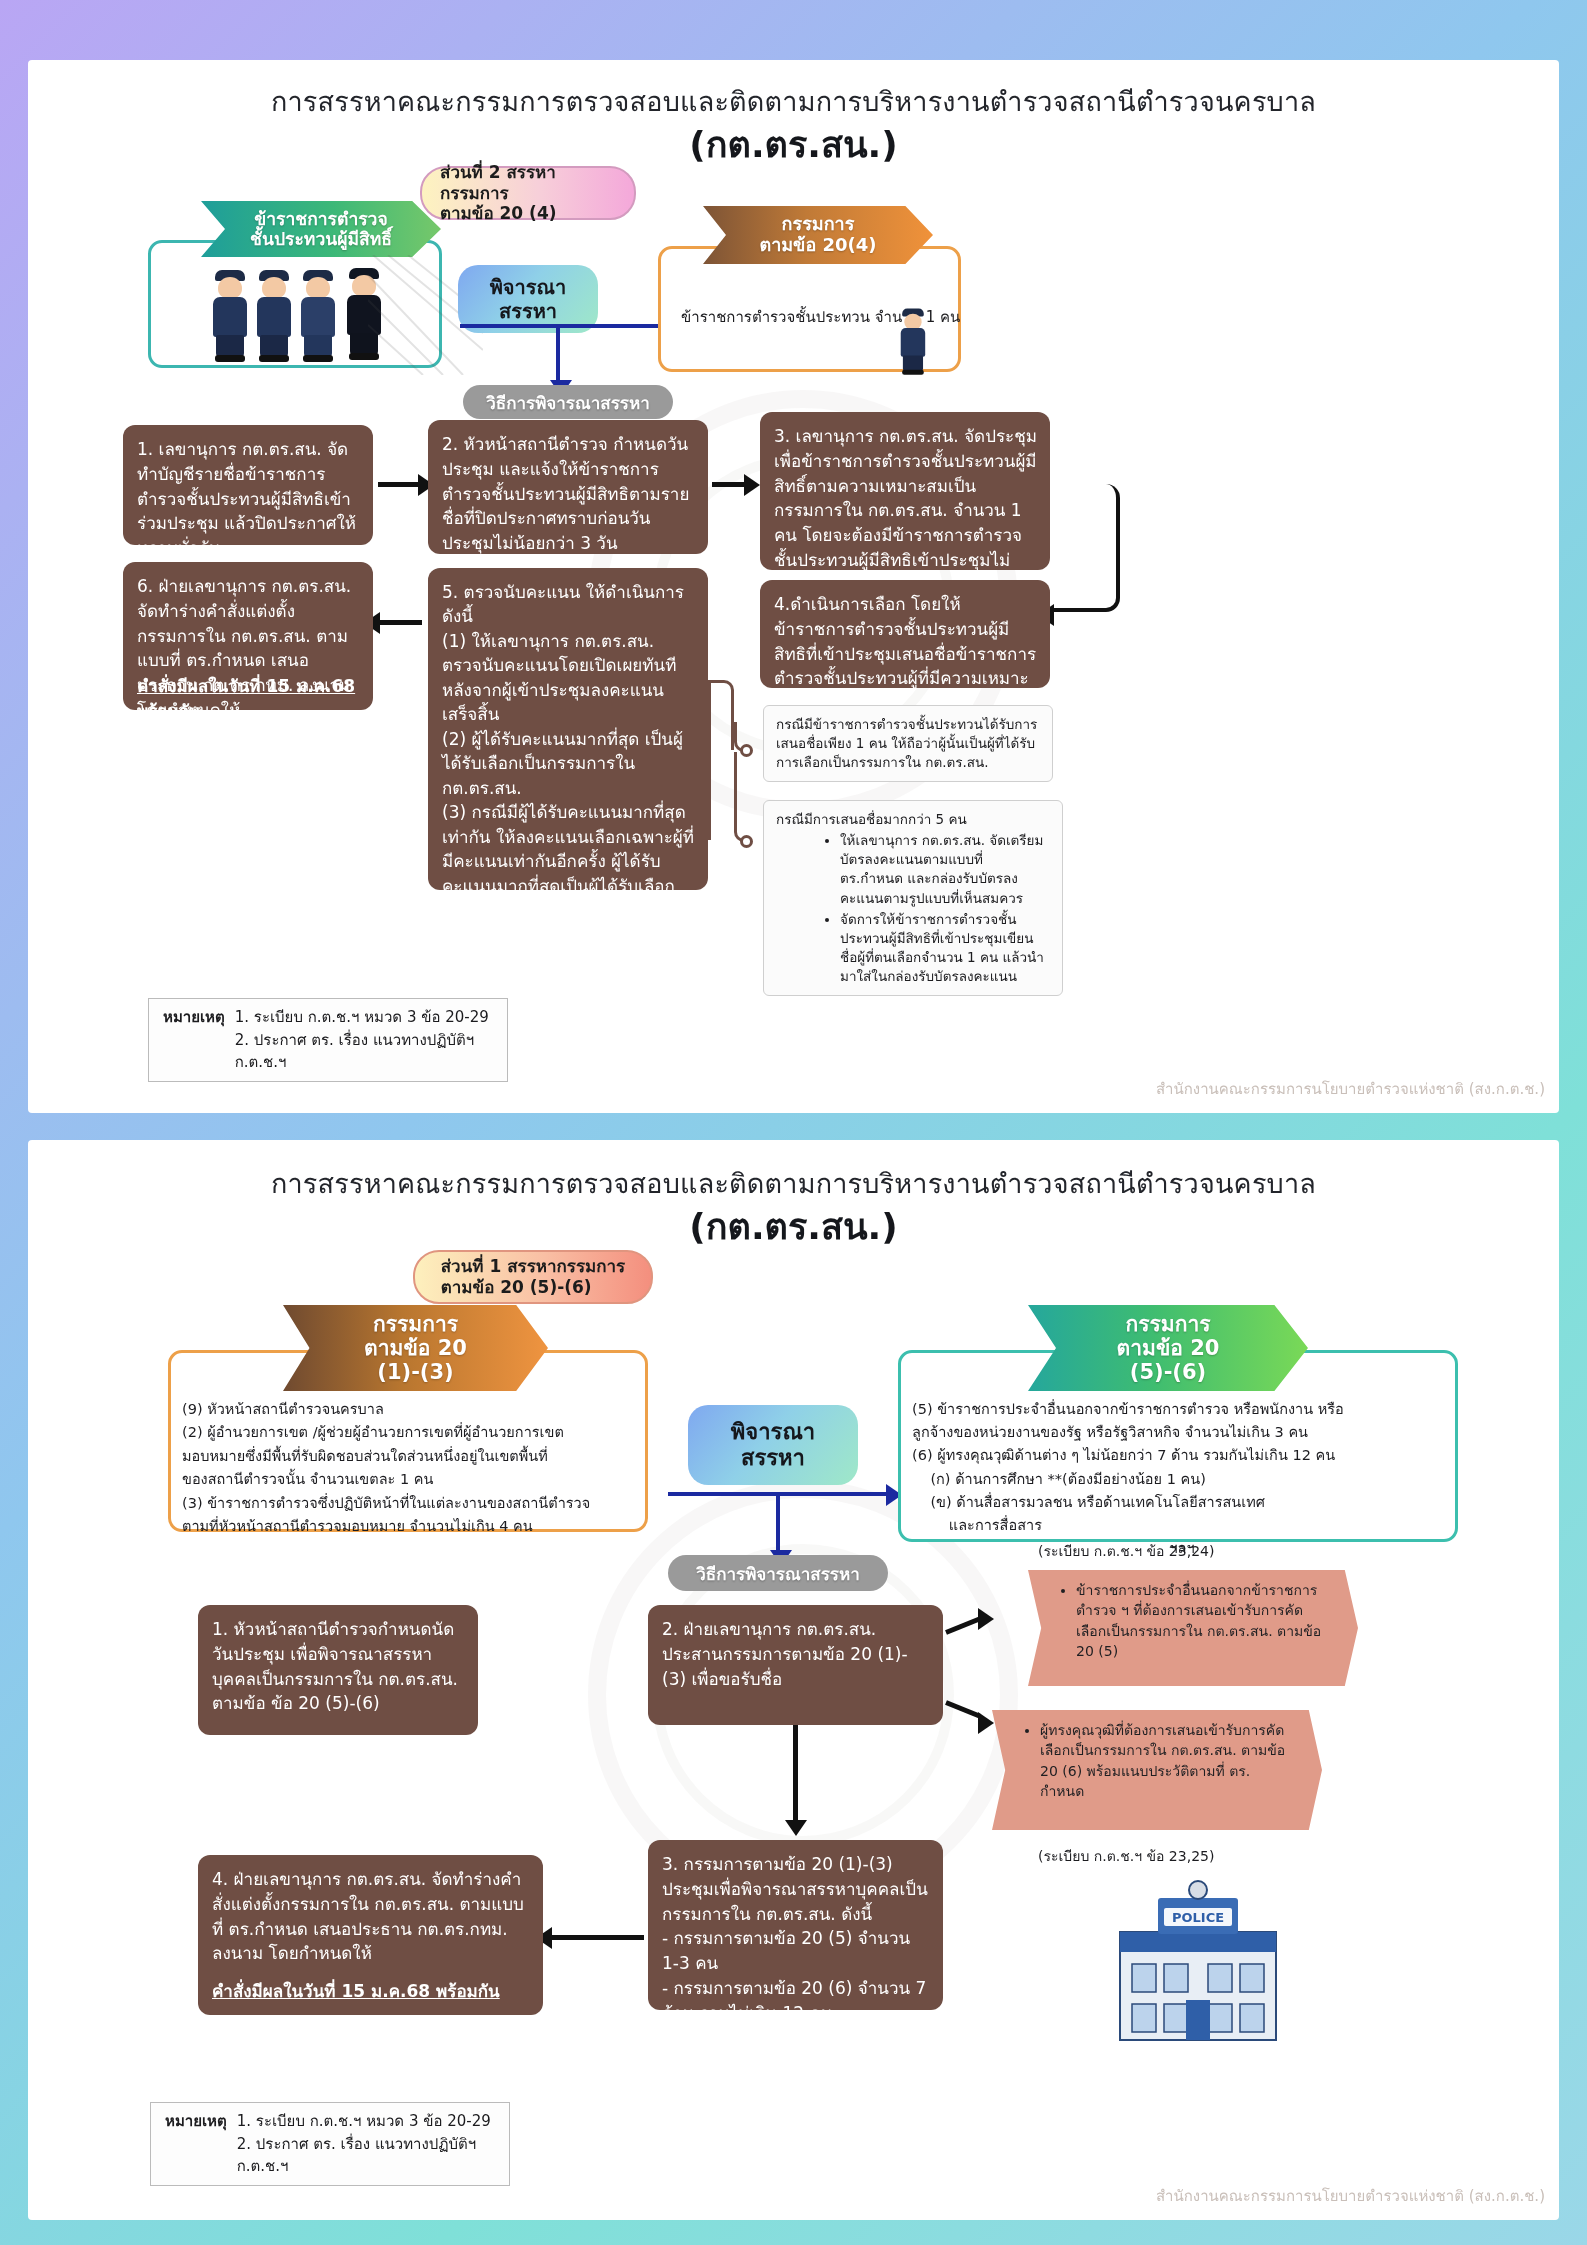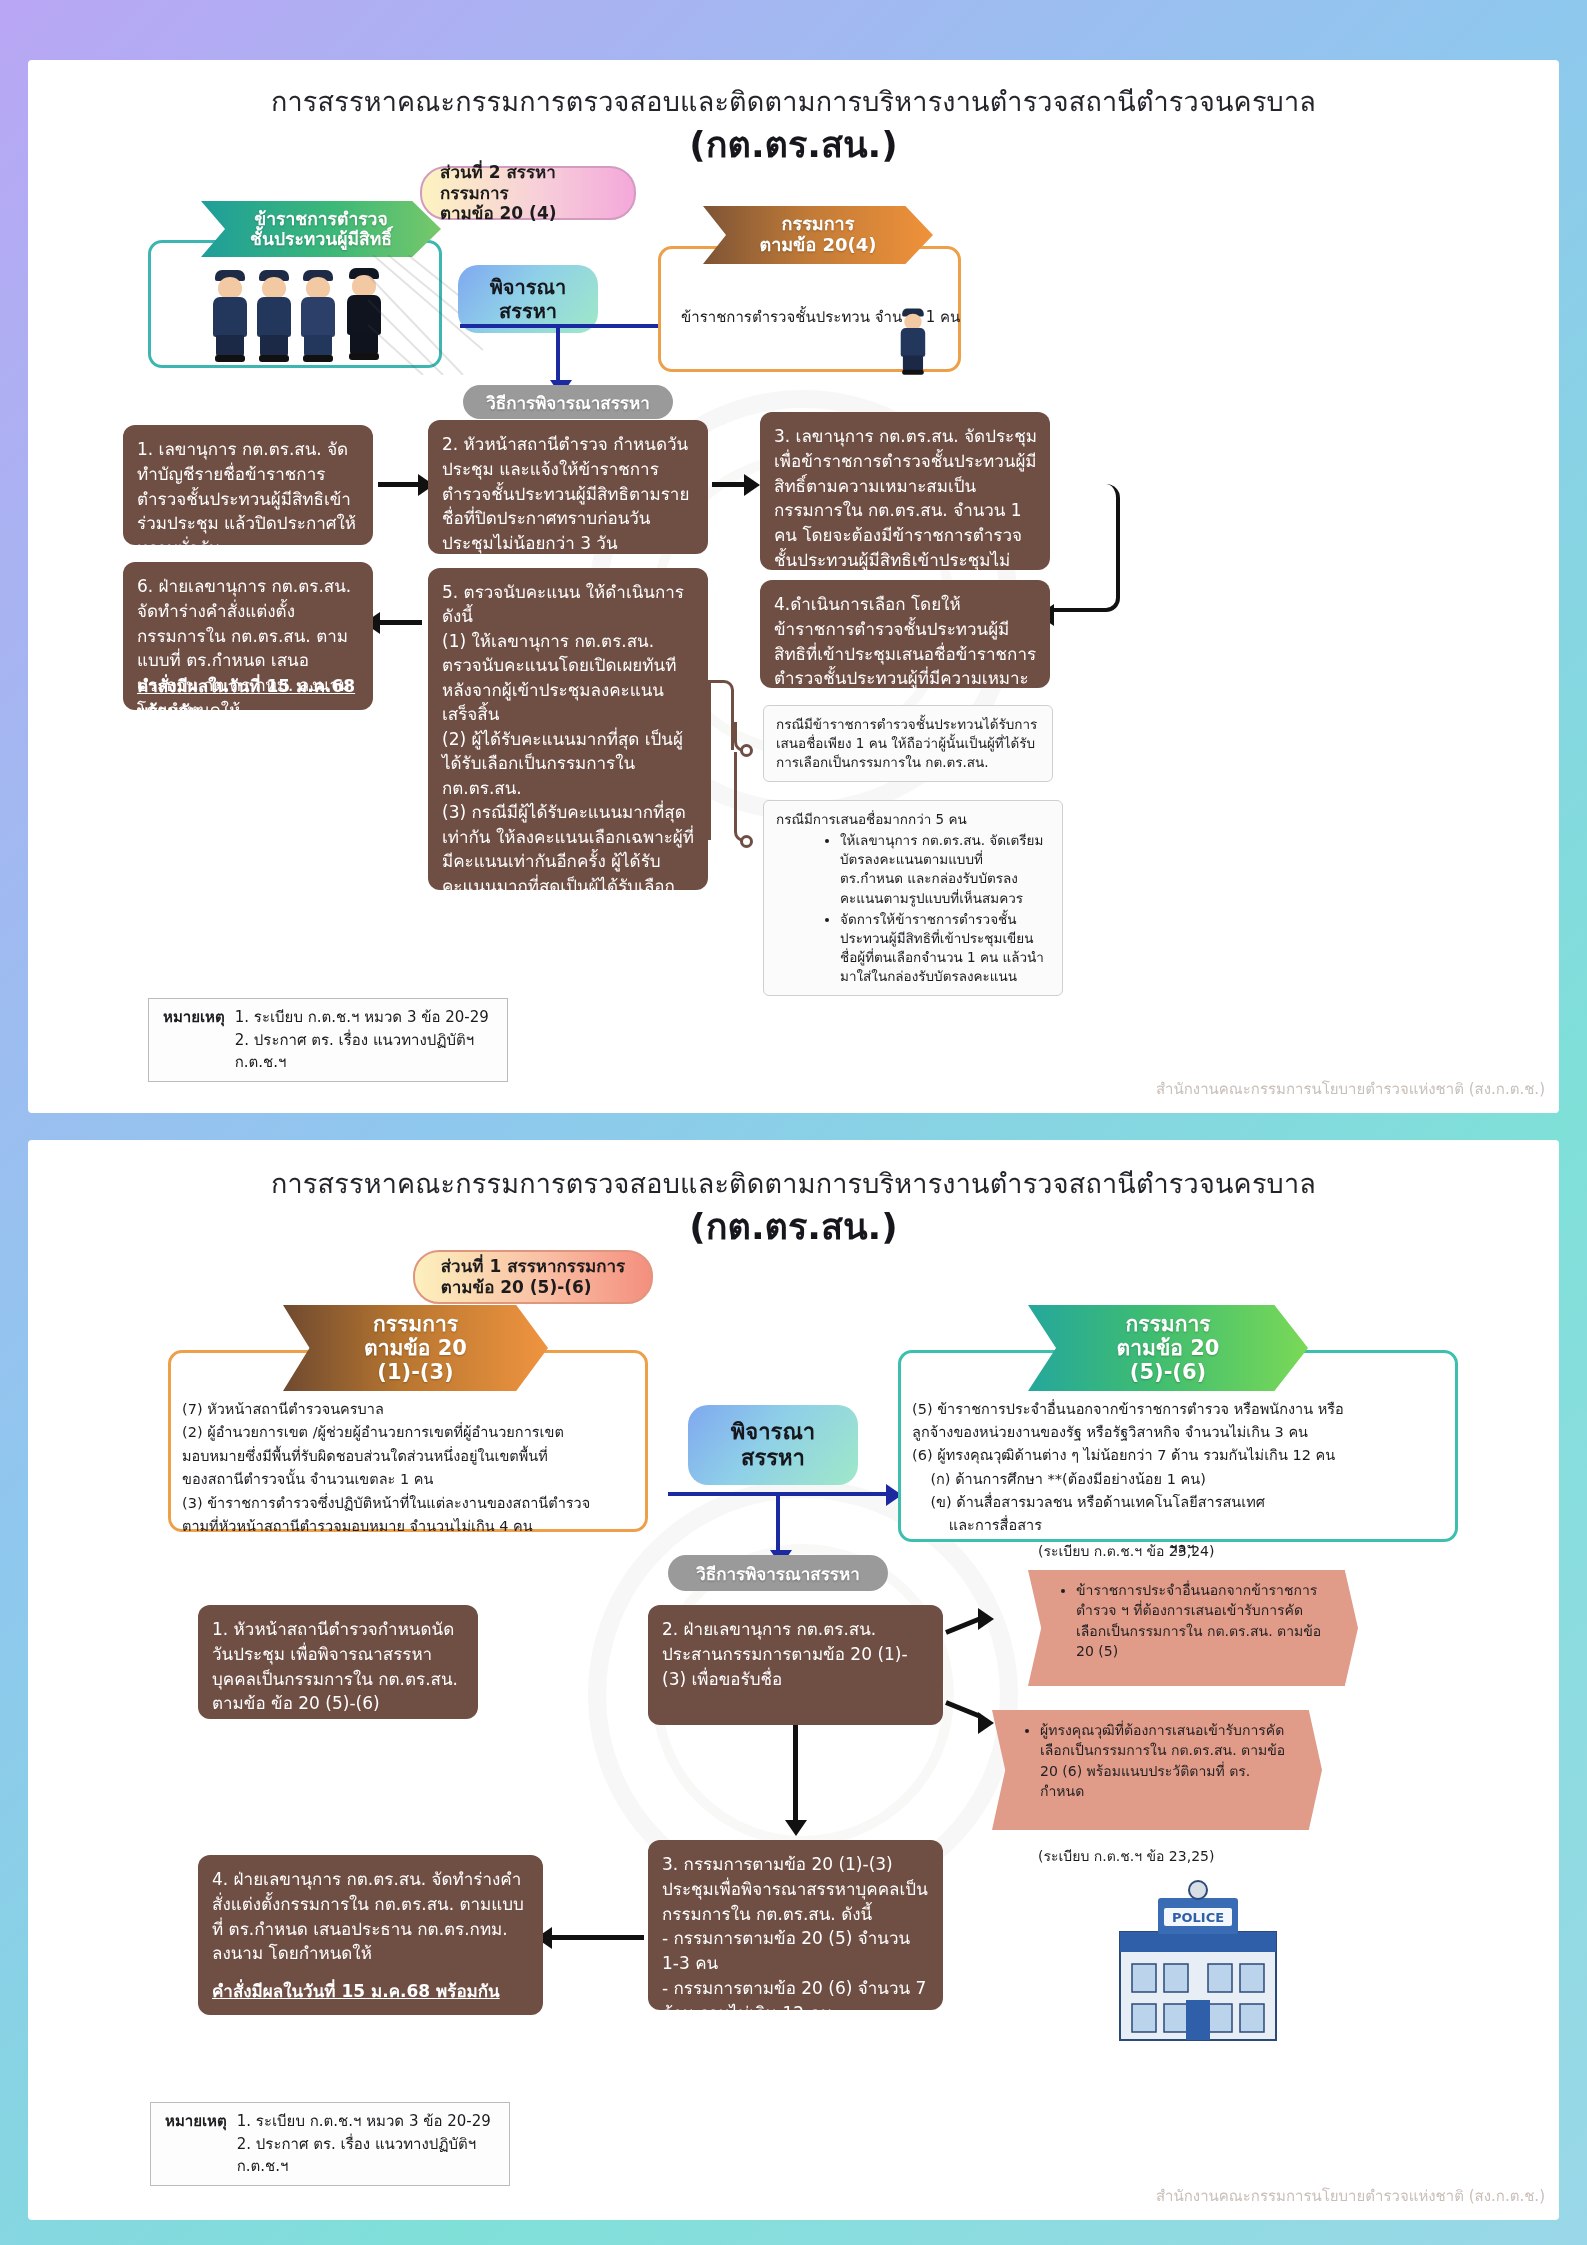--- a/index.html
+++ b/index.html
@@ -301,21 +301,21 @@
     <div class="title2" style="top:58px;">(กต.ตร.สน.)</div>
 
     <div class="pill part1" style="left:385px; top:110px; width:240px; height:54px; font-size:17px; white-space:pre-line;">ส่วนที่ 1 สรรหากรรมการ
 ตามข้อ 20 (5)-(6)</div>
 
     <div class="obox orange2" style="left:140px; top:210px; width:480px; height:182px;"></div>
     <div class="chev orange2" style="left:255px; top:165px; width:265px; height:86px; font-size:21px; white-space:pre-line;">กรรมการ
 ตามข้อ 20
 (1)-(3)</div>
     <div style="position:absolute; left:154px; top:258px; width:458px; font-size:14.5px; color:#1c1c20; line-height:1.62;">
-      <div>(7) หัวหน้าสถานีตำรวจนครบาล</div>
+      <div>(9) หัวหน้าสถานีตำรวจนครบาล</div>
       <div>(2) ผู้อำนวยการเขต /ผู้ช่วยผู้อำนวยการเขตที่ผู้อำนวยการเขต</div>
       <div>มอบหมายซึ่งมีพื้นที่รับผิดชอบส่วนใดส่วนหนึ่งอยู่ในเขตพื้นที่</div>
       <div>ของสถานีตำรวจนั้น จำนวนเขตละ 1 คน</div>
       <div>(3) ข้าราชการตำรวจซึ่งปฏิบัติหน้าที่ในแต่ละงานของสถานีตำรวจ</div>
       <div>ตามที่หัวหน้าสถานีตำรวจมอบหมาย จำนวนไม่เกิน 4 คน</div>
     </div>
 
     <div class="consider" style="left:660px; top:265px; width:170px; height:80px; font-size:22px; white-space:pre-line;">พิจารณา
 สรรหา</div>
     <div class="ar h blue-ar" style="left:640px; top:352px; width:220px; height:4px;"></div>
@@ -350,21 +350,21 @@
         </div>
     </div>
     <div class="ribbon" style="left:964px; top:570px; width:330px; height:120px;">
       <div class="inner">
           <ul>
             <li>ผู้ทรงคุณวุฒิที่ต้องการเสนอเข้ารับการคัดเลือกเป็นกรรมการใน กต.ตร.สน. ตามข้อ 20 (6) พร้อมแนบประวัติตามที่ ตร. กำหนด</li>
           </ul>
         </div>
     </div>
 
-    <div class="step" style="left:170px; top:465px; width:280px; height:114px;">
+    <div class="step" style="left:170px; top:465px; width:280px; height:130px;">
       <div class="t">1. หัวหน้าสถานีตำรวจกำหนดนัดวันประชุม เพื่อพิจารณาสรรหาบุคคลเป็นกรรมการใน กต.ตร.สน. ตามข้อ ข้อ 20 (5)-(6)</div>
     </div>
     <div class="step" style="left:620px; top:465px; width:295px; height:120px;">
       <div class="t">2. ฝ่ายเลขานุการ กต.ตร.สน. ประสานกรรมการตามข้อ 20 (1)-(3) เพื่อขอรับชื่อ</div>
     </div>
 
     <div class="ar h" style="left:918px; top:490px; width:36px; transform:rotate(-22deg); transform-origin:left center;"></div>
     <div class="arh-head" style="left:950px; top:468px;"></div>
     <div class="ar h" style="left:918px; top:560px; width:36px; transform:rotate(22deg); transform-origin:left center;"></div>
     <div class="arh-head" style="left:950px; top:572px;"></div>

